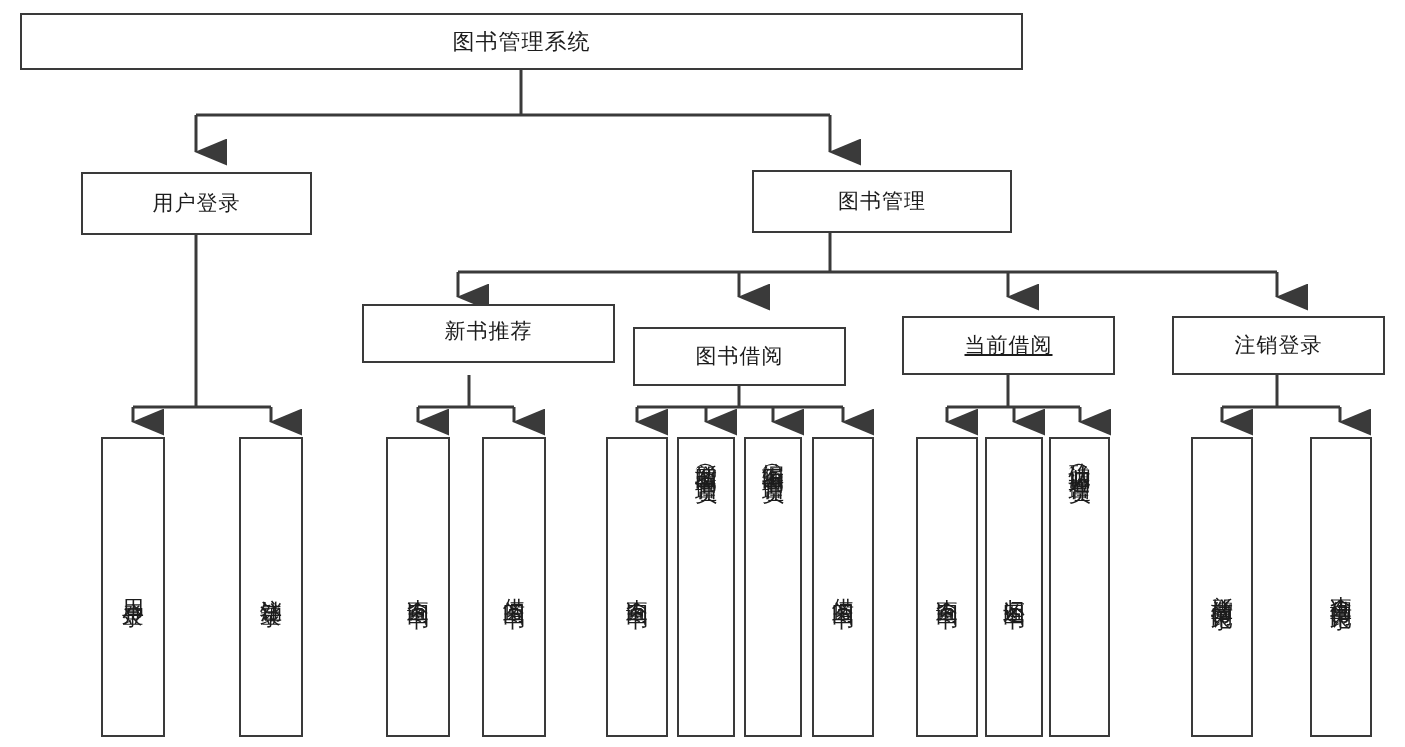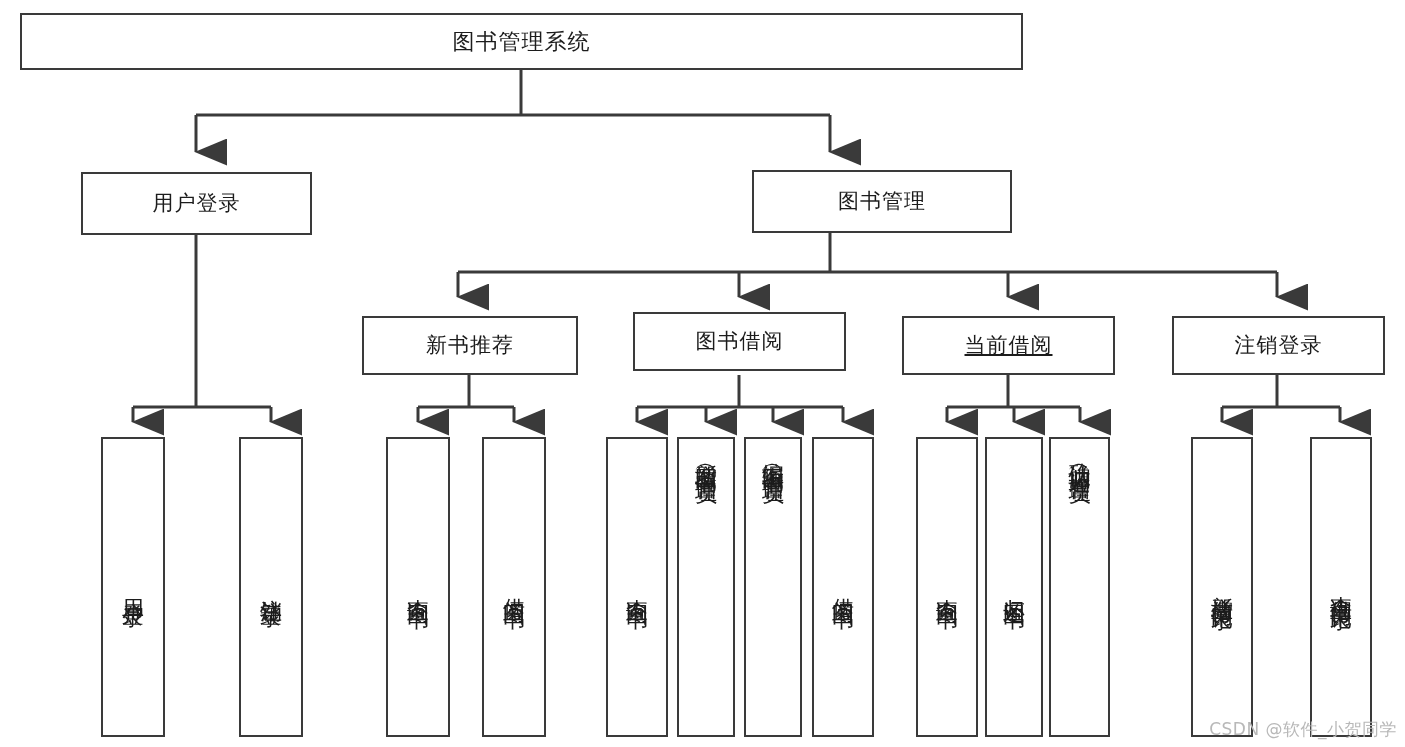--- a/index.html
+++ b/index.html
@@ -112,24 +112,24 @@
     <span class="lbl">图书管理系统</span>
   </div>
 
   <div class="node h-node" style="left:81px;top:172px;width:231px;height:63px;">
     <span class="lbl">用户登录</span>
   </div>
   <div class="node h-node" style="left:712px;top:170px;width:260px;height:63px;margin-left:40px;">
     <span class="lbl">图书管理</span>
   </div>
 
-  <div class="node h-node" style="left:362px;top:316px;width:216px;height:59px;">
+  <div class="node h-node" style="left:362px;top:304px;width:253px;height:59px;font-family:Liberation Mono, monospace;">
     <span class="lbl">新书推荐</span>
   </div>
-  <div class="node h-node" style="left:633px;top:312px;width:213px;height:59px;">
+  <div class="node h-node" style="left:633px;top:327px;width:213px;height:59px;">
     <span class="lbl">图书借阅</span>
   </div>
   <div class="node h-node" style="left:902px;top:316px;width:213px;height:59px;text-decoration:underline;">
     <span class="lbl">当前借阅</span>
   </div>
   <div class="node h-node" style="left:1172px;top:316px;width:213px;height:59px;">
     <span class="lbl">注销登录</span>
   </div>
 
   <div class="node leaf" style="left:101px;top:437px;width:64px;height:300px;">
@@ -169,15 +169,14 @@
     <span class="lbl">确认归还（管理员）</span>
   </div>
 
   <div class="node leaf" style="left:1191px;top:437px;width:62px;height:300px;">
     <span class="lbl">新增借阅记录</span>
   </div>
   <div class="node leaf" style="left:1310px;top:437px;width:62px;height:300px;">
     <span class="lbl">查询借阅记录</span>
   </div>
 
-  <div class="watermark">CSDN @软件_小贺同学</div>
 
 </div>
 
 </body></html>

